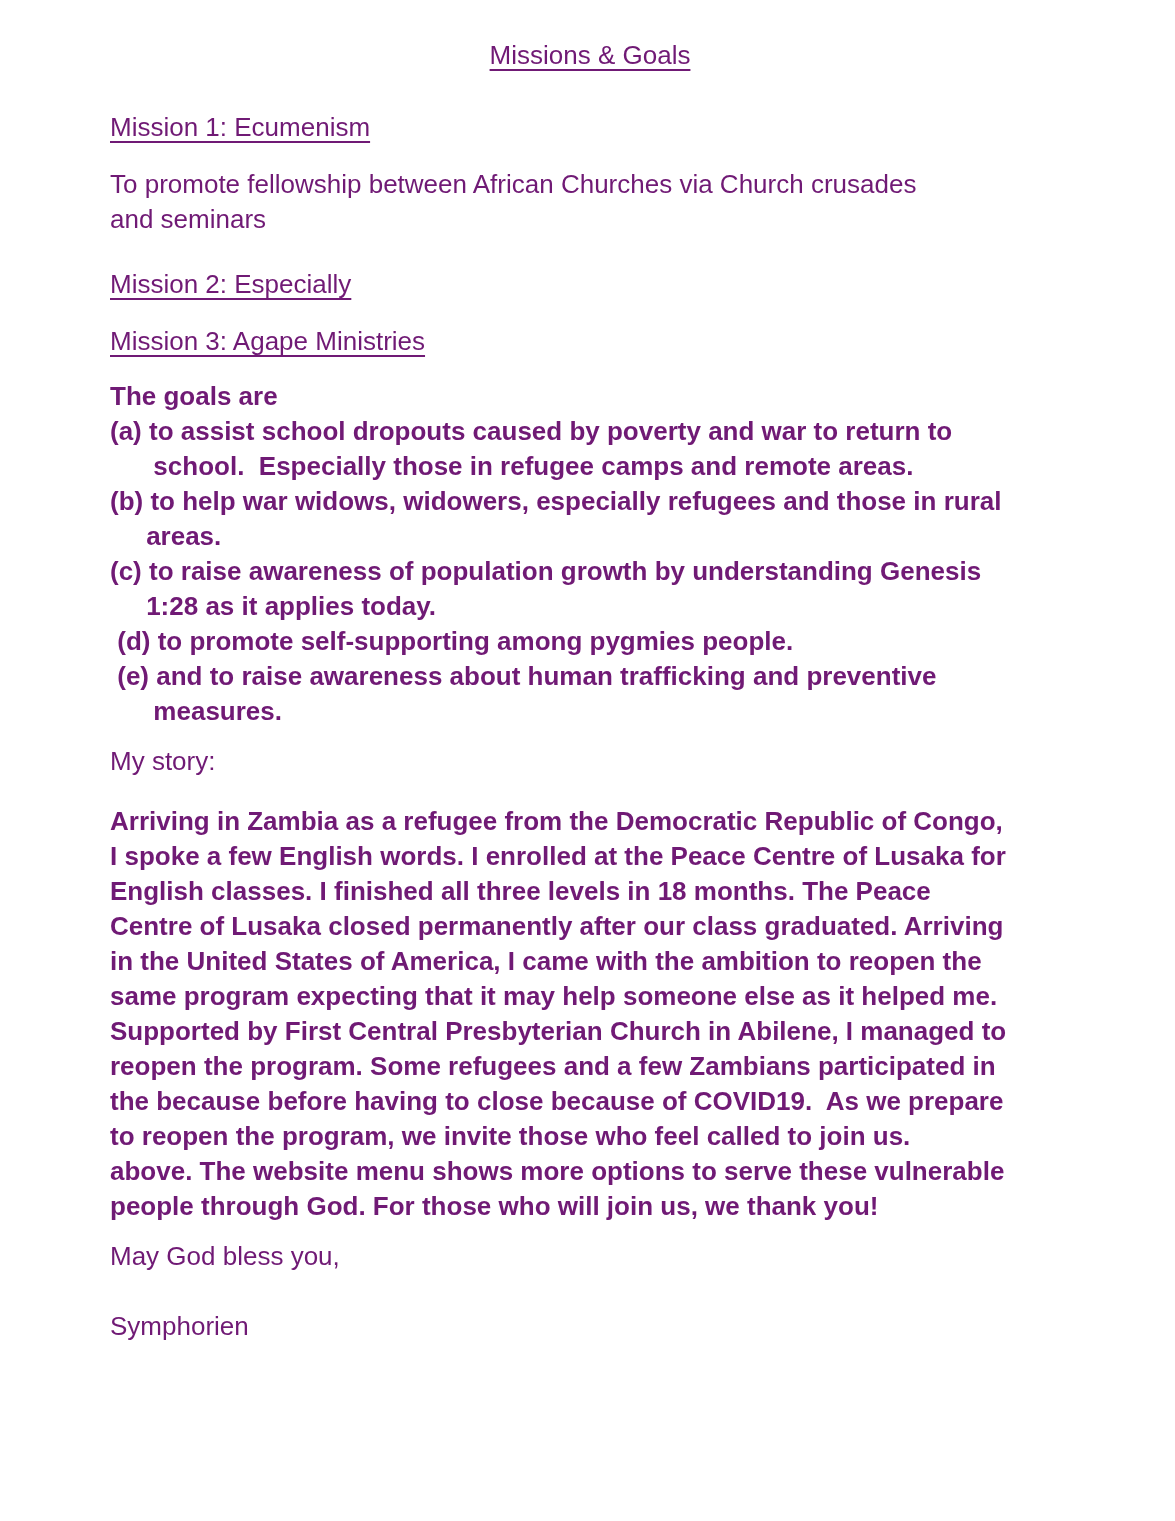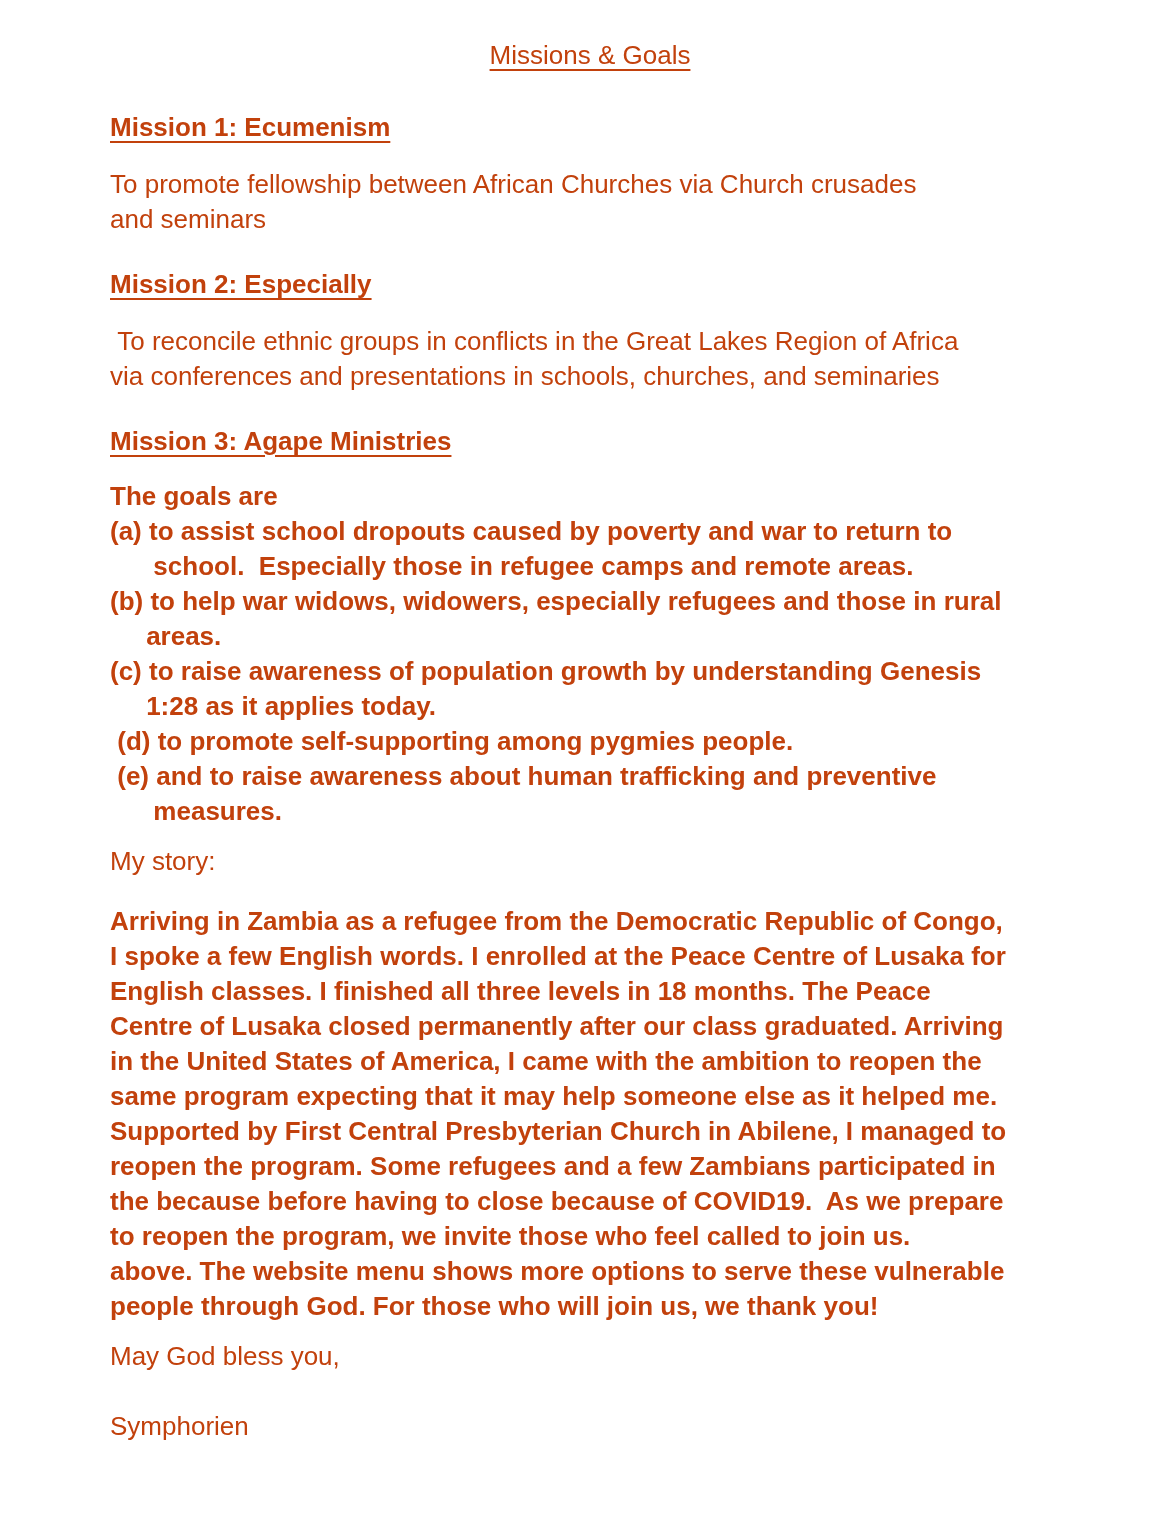--- a/index.html
+++ b/index.html
@@ -6,37 +6,37 @@
     margin: 0;
     padding: 0;
     background: #ffffff;
   }
   .page {
     box-sizing: border-box;
     width: 1175px;
     height: 1521px;
     padding: 38px 105px 0 110px;
     background: #ffffff;
-    color: #c2410c;
+    color: #701a75;
     font-family: "Liberation Sans", sans-serif;
     font-size: 26px;
     line-height: 35px;
     overflow: hidden;
   }
   .title {
     text-align: center;
     font-weight: 400;
   }
   .underline {
     text-decoration: underline;
     text-decoration-thickness: 2px;
     text-underline-offset: 5px;
   }
   .heading {
-    font-weight: 700;
+    font-weight: 400;
     margin-top: 20px;
   }
   .line {
     white-space: pre-wrap;
   }
   .mb37 { margin-bottom: 37px; }
   .mb30 { margin-bottom: 30px; }
   .mb22 { margin-bottom: 22px; }
   .mb20 { margin-bottom: 20px; }
   .mb25 { margin-bottom: 25px; }
@@ -50,24 +50,20 @@
 
   <div class="title underline mb37">Missions &amp; Goals</div>
 
   <div class="heading underline mb22">Mission 1: Ecumenism</div>
   <div class="para mb30">
       <div class="line">To promote fellowship between African Churches via Church crusades</div>
       <div class="line">and seminars</div>
     </div>
 
   <div class="heading underline mb22">Mission 2: Especially</div>
-  <div class="para mb30">
-      <div class="line"> To reconcile ethnic groups in conflicts in the Great Lakes Region of Africa</div>
-      <div class="line">via conferences and presentations in schools, churches, and seminaries</div>
-    </div>
 
   <div class="heading underline mb20">Mission 3: Agape Ministries</div>
   <div class="para mb15">
       <div class="line">The goals are</div>
       <div class="line">(a) to assist school dropouts caused by poverty and war to return to</div>
       <div class="line">      school.  Especially those in refugee camps and remote areas.</div>
       <div class="line">(b) to help war widows, widowers, especially refugees and those in rural</div>
       <div class="line">     areas.</div>
       <div class="line">(c) to raise awareness of population growth by understanding Genesis</div>
       <div class="line">     1:28 as it applies today.</div>

